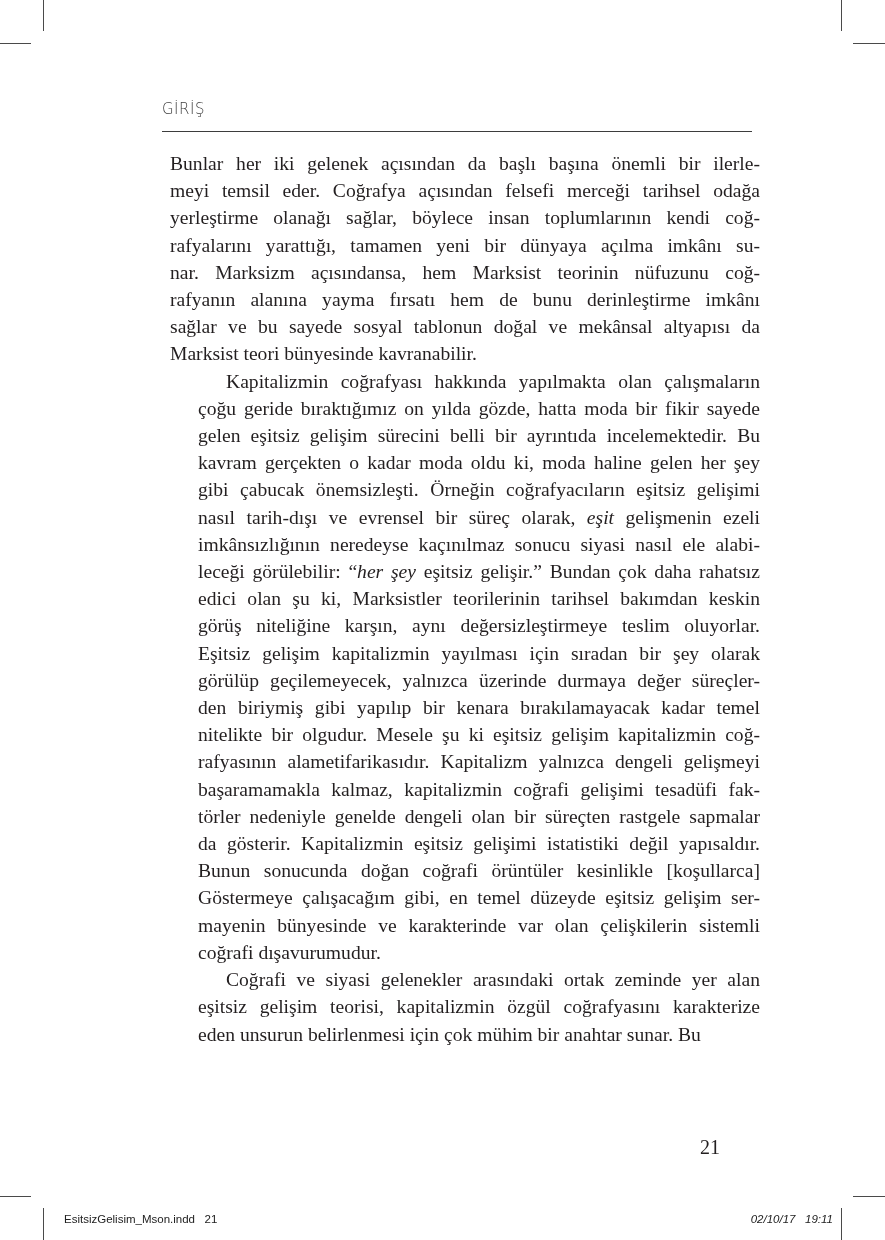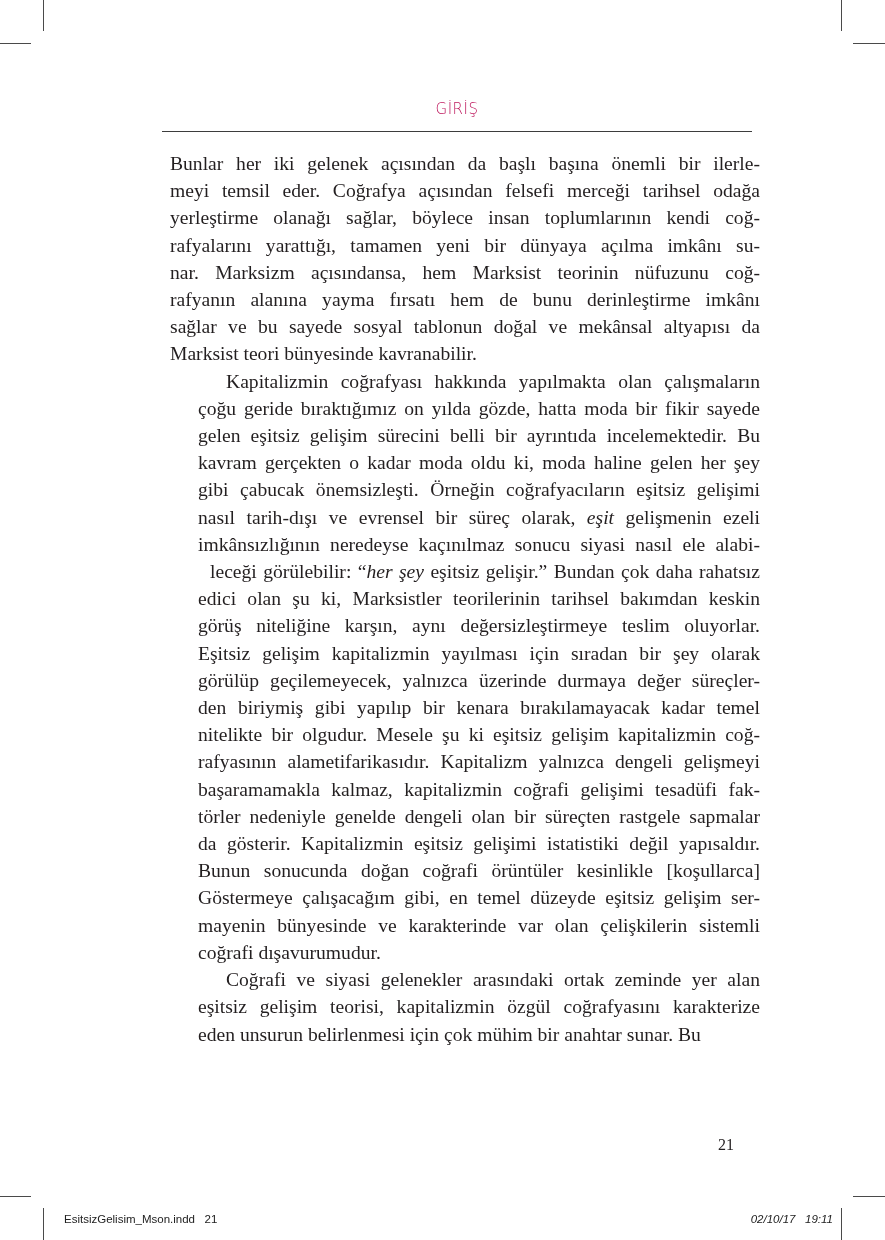--- a/index.html
+++ b/index.html
@@ -20,26 +20,26 @@
       background: #4a4a4a;
     }
     .crop.v { width: 1px; }
     .crop.h { height: 1px; }
 
     .running-head {
       position: absolute;
       left: 162px;
       top: 100px;
       width: 590px;
-      text-align: center;
+      text-align: left;
       font-family: "DejaVu Sans", "Liberation Sans", sans-serif;
       font-size: 15px;
       font-weight: 300;
       letter-spacing: 0.5px;
-      color: #be185d;
+      color: #404040;
     }
     .head-rule {
       position: absolute;
       left: 162px;
       top: 131px;
       width: 590px;
       height: 1px;
       background: #3d3d3d;
     }
     .body-text {
@@ -65,22 +65,22 @@
       white-space: nowrap;
     }
     .line.last {
       text-align-last: left;
     }
     .folio {
       position: absolute;
       left: 700px;
       top: 1136px;
       width: 52px;
-      text-align: center;
-      font-size: 16px;
+      text-align: left;
+      font-size: 20px;
     }
     .slug {
       position: absolute;
       top: 1213px;
       font-family: "Liberation Sans", "DejaVu Sans", sans-serif;
       font-size: 11.5px;
       color: #222;
     }
     .slug.left { left: 64px; }
     .slug.right { right: 52px; text-align: right; font-style: italic; }
@@ -112,21 +112,21 @@
       <span class="line last">Marksist teori bünyesinde kavranabilir.</span>
     </p>
     <p class="indent">
       <span class="line" style="padding-left: 28px;">Kapitalizmin coğrafyası hakkında yapılmakta olan çalışmaların</span>
       <span class="line">çoğu geride bıraktığımız on yılda gözde, hatta moda bir fikir sayede</span>
       <span class="line">gelen eşitsiz gelişim sürecini belli bir ayrıntıda incelemektedir. Bu</span>
       <span class="line">kavram gerçekten o kadar moda oldu ki, moda haline gelen her şey</span>
       <span class="line">gibi çabucak önemsizleşti. Örneğin coğrafyacıların eşitsiz gelişimi</span>
       <span class="line"><span style="white-space: pre;">nasıl tarih-dışı ve evrensel bir süreç olarak, </span><i style="white-space: pre;">eşit</i><span style="white-space: pre;"> gelişmenin ezeli</span></span>
       <span class="line">imkânsızlığının neredeyse kaçınılmaz sonucu siyasi nasıl ele alabi-</span>
-      <span class="line"><span style="white-space: pre; margin-left: 12px;">leceği görülebilir: “</span><i style="white-space: pre;">her şey</i><span style="white-space: pre;"> eşitsiz gelişir.” Bundan çok daha rahatsız</span></span>
+      <span class="line"><span style="white-space: pre;">leceği görülebilir: “</span><i style="white-space: pre;">her şey</i><span style="white-space: pre;"> eşitsiz gelişir.” Bundan çok daha rahatsız</span></span>
       <span class="line">edici olan şu ki, Marksistler teorilerinin tarihsel bakımdan keskin</span>
       <span class="line">görüş niteliğine karşın, aynı değersizleştirmeye teslim oluyorlar.</span>
       <span class="line">Eşitsiz gelişim kapitalizmin yayılması için sıradan bir şey olarak</span>
       <span class="line">görülüp geçilemeyecek, yalnızca üzerinde durmaya değer süreçler-</span>
       <span class="line">den biriymiş gibi yapılıp bir kenara bırakılamayacak kadar temel</span>
       <span class="line">nitelikte bir olgudur. Mesele şu ki eşitsiz gelişim kapitalizmin coğ-</span>
       <span class="line">rafyasının alametifarikasıdır. Kapitalizm yalnızca dengeli gelişmeyi</span>
       <span class="line">başaramamakla kalmaz, kapitalizmin coğrafi gelişimi tesadüfi fak-</span>
       <span class="line">törler nedeniyle genelde dengeli olan bir süreçten rastgele sapmalar</span>
       <span class="line">da gösterir. Kapitalizmin eşitsiz gelişimi istatistiki değil yapısaldır.</span>

